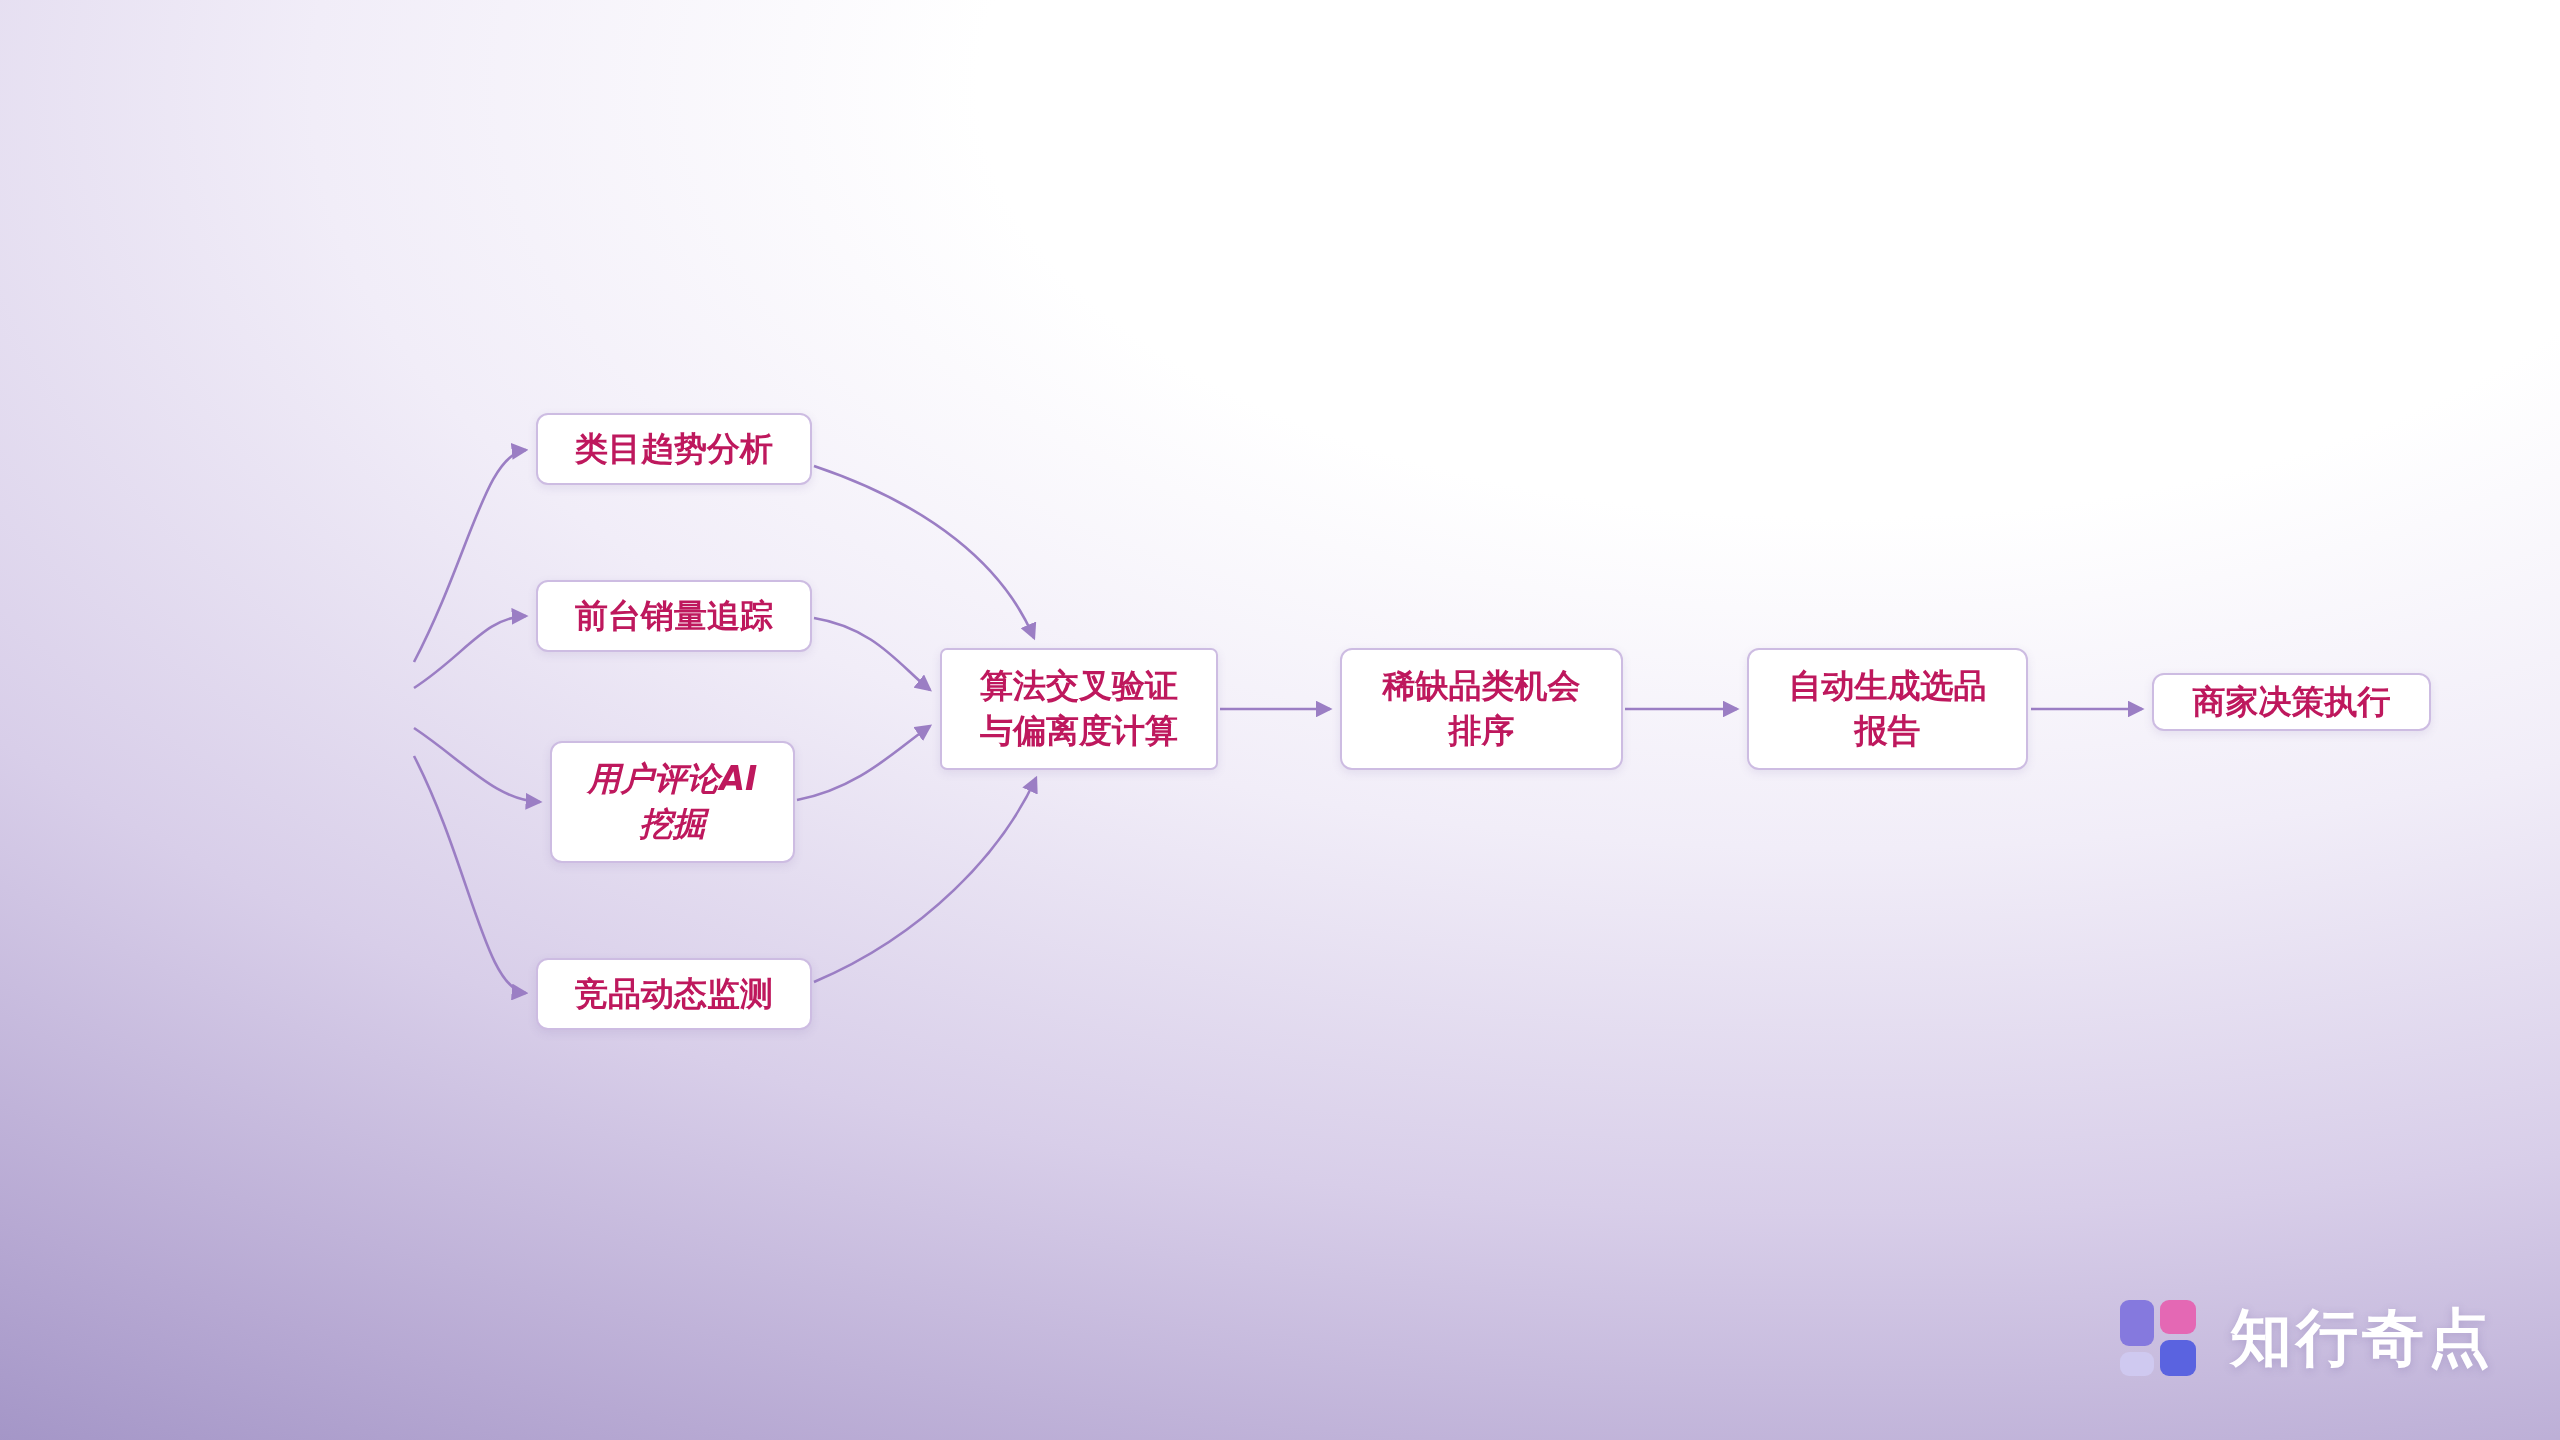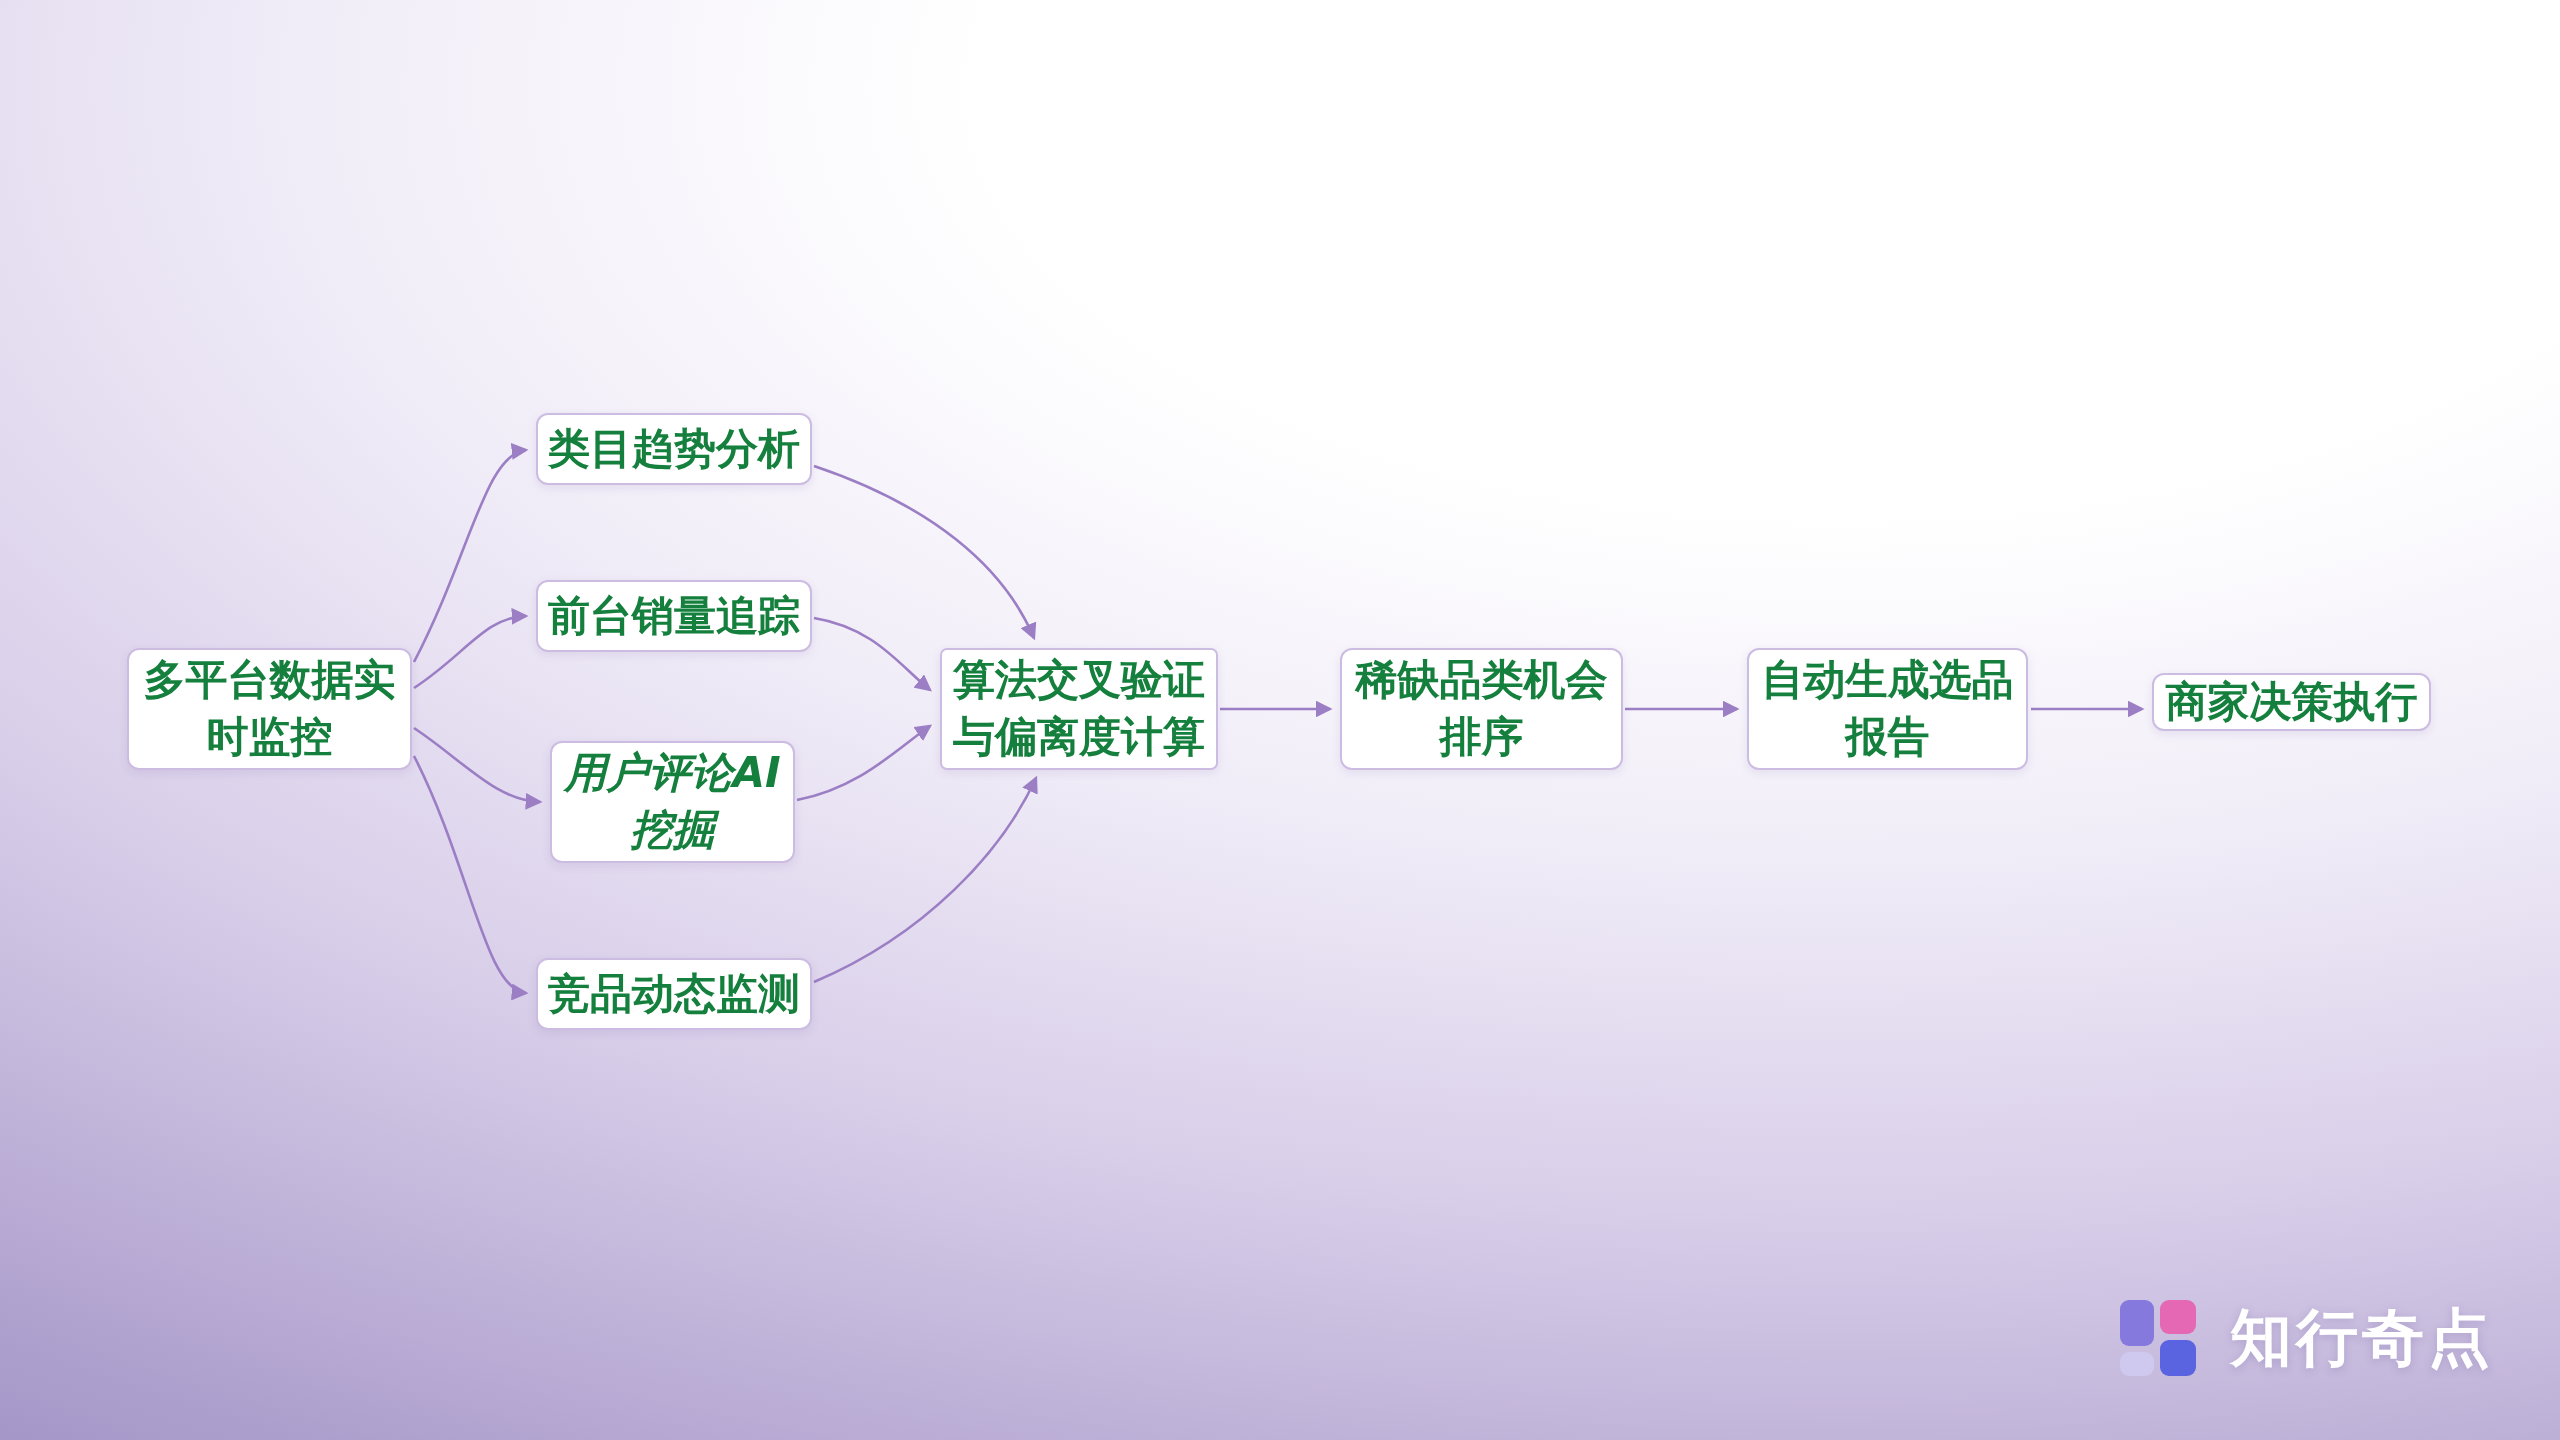--- a/index.html
+++ b/index.html
@@ -31,23 +31,23 @@
     background: #ffffff;
     border: 2px solid #cdbce2;
     border-radius: 12px;
     box-shadow: 0 3px 10px rgba(110, 85, 160, 0.12);
     display: flex;
     align-items: center;
     justify-content: center;
     text-align: center;
     white-space: pre-line;
     font-weight: bold;
-    font-size: 42px;
+    font-size: 33px;
     line-height: 1.35;
-    color: #15803d;
+    color: #be185d;
   }
   .logo {
     position: absolute;
     right: 66px;
     bottom: 60px;
     display: flex;
     align-items: center;
     gap: 26px;
   }
   .logo-icon {
@@ -88,22 +88,20 @@
       <path marker-end="url(#arrow)" d="M 814 466 C 930 505, 1003 565, 1034 638"></path>
       <path marker-end="url(#arrow)" d="M 814 618 C 875 628, 900 666, 930 690"></path>
       <path marker-end="url(#arrow)" d="M 797 800 C 860 788, 898 748, 930 726"></path>
       <path marker-end="url(#arrow)" d="M 814 982 C 925 935, 1002 852, 1036 778"></path>
       <path marker-end="url(#arrow)" d="M 1220 709 L 1330 709"></path>
       <path marker-end="url(#arrow)" d="M 1625 709 L 1737 709"></path>
       <path marker-end="url(#arrow)" d="M 2031 709 L 2142 709"></path>
     </g>
   </svg>
 
-  <div class="node" style="left:127px; top:648px; width:285px; height:122px;">多平台数据实
-时监控</div>
 
   <div class="node" style="left:536px; top:413px; width:276px; height:72px;">类目趋势分析</div>
 
   <div class="node" style="left:536px; top:580px; width:276px; height:72px;">前台销量追踪</div>
 
   <div class="node" style="left:550px; top:741px; width:245px; height:122px;font-style:italic;">用户评论AI
 挖掘</div>
 
   <div class="node" style="left:536px; top:958px; width:276px; height:72px;">竞品动态监测</div>
 

